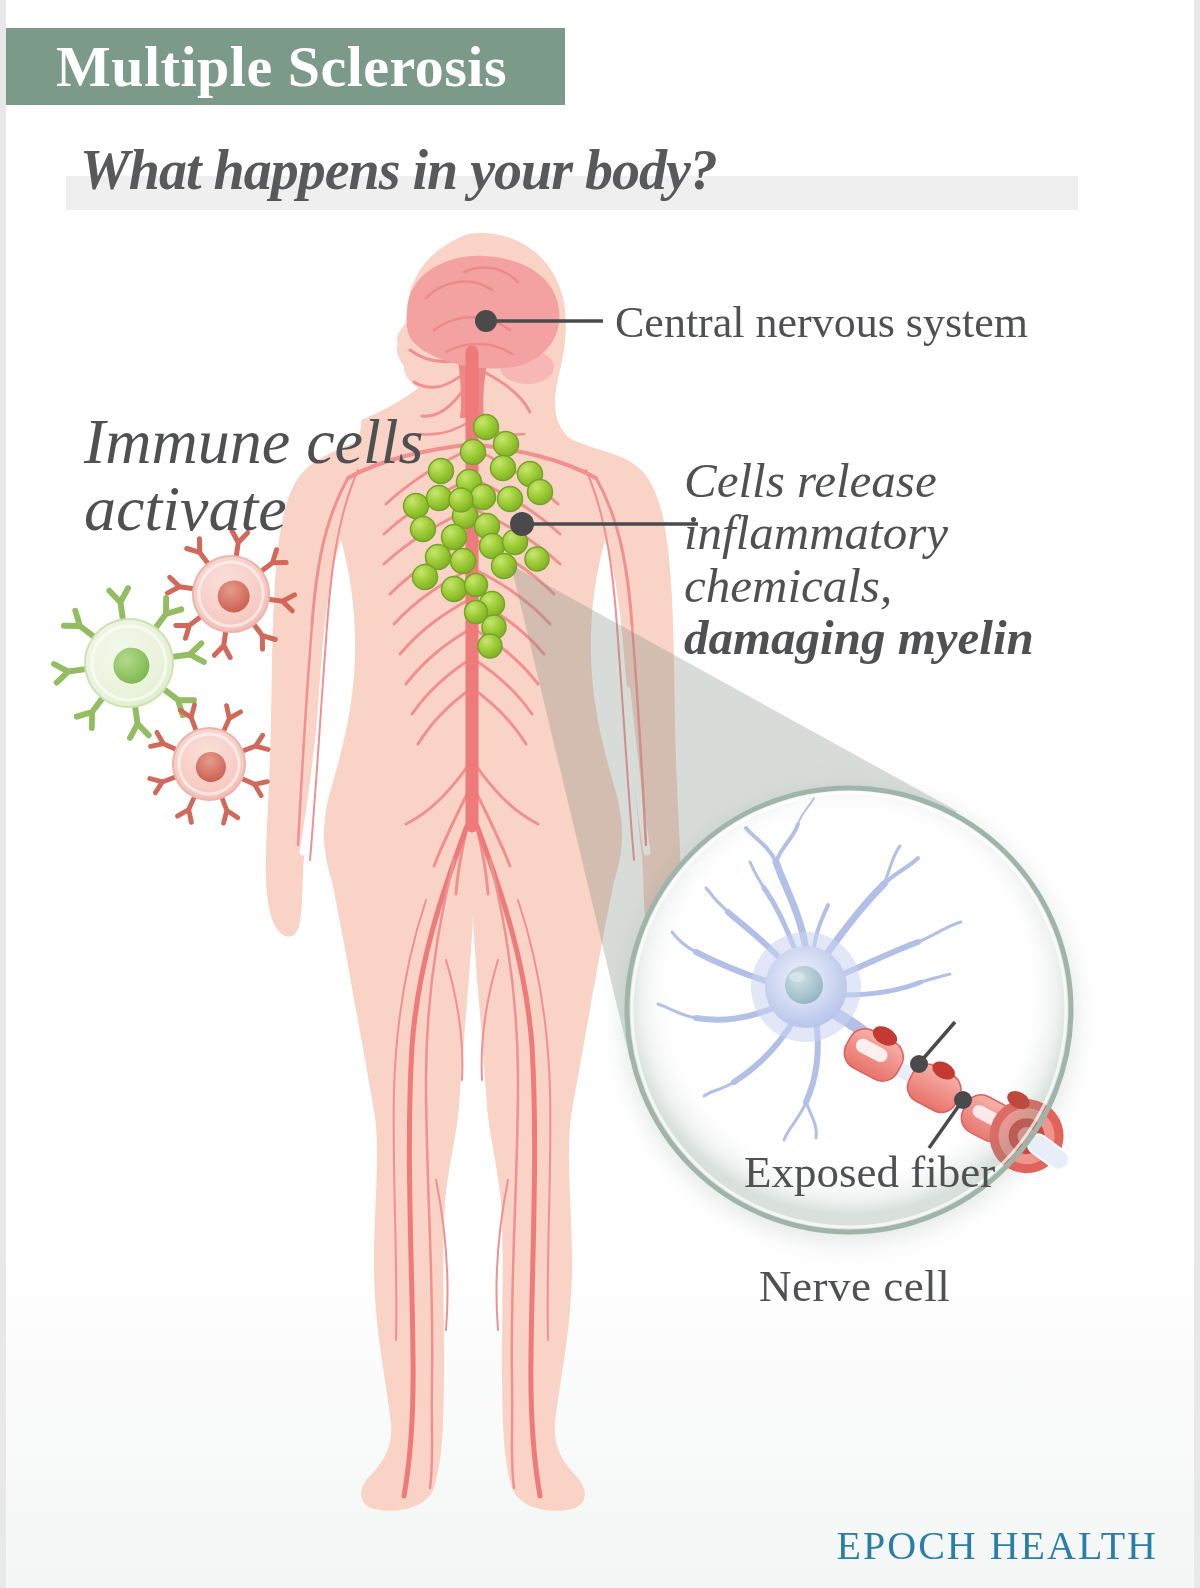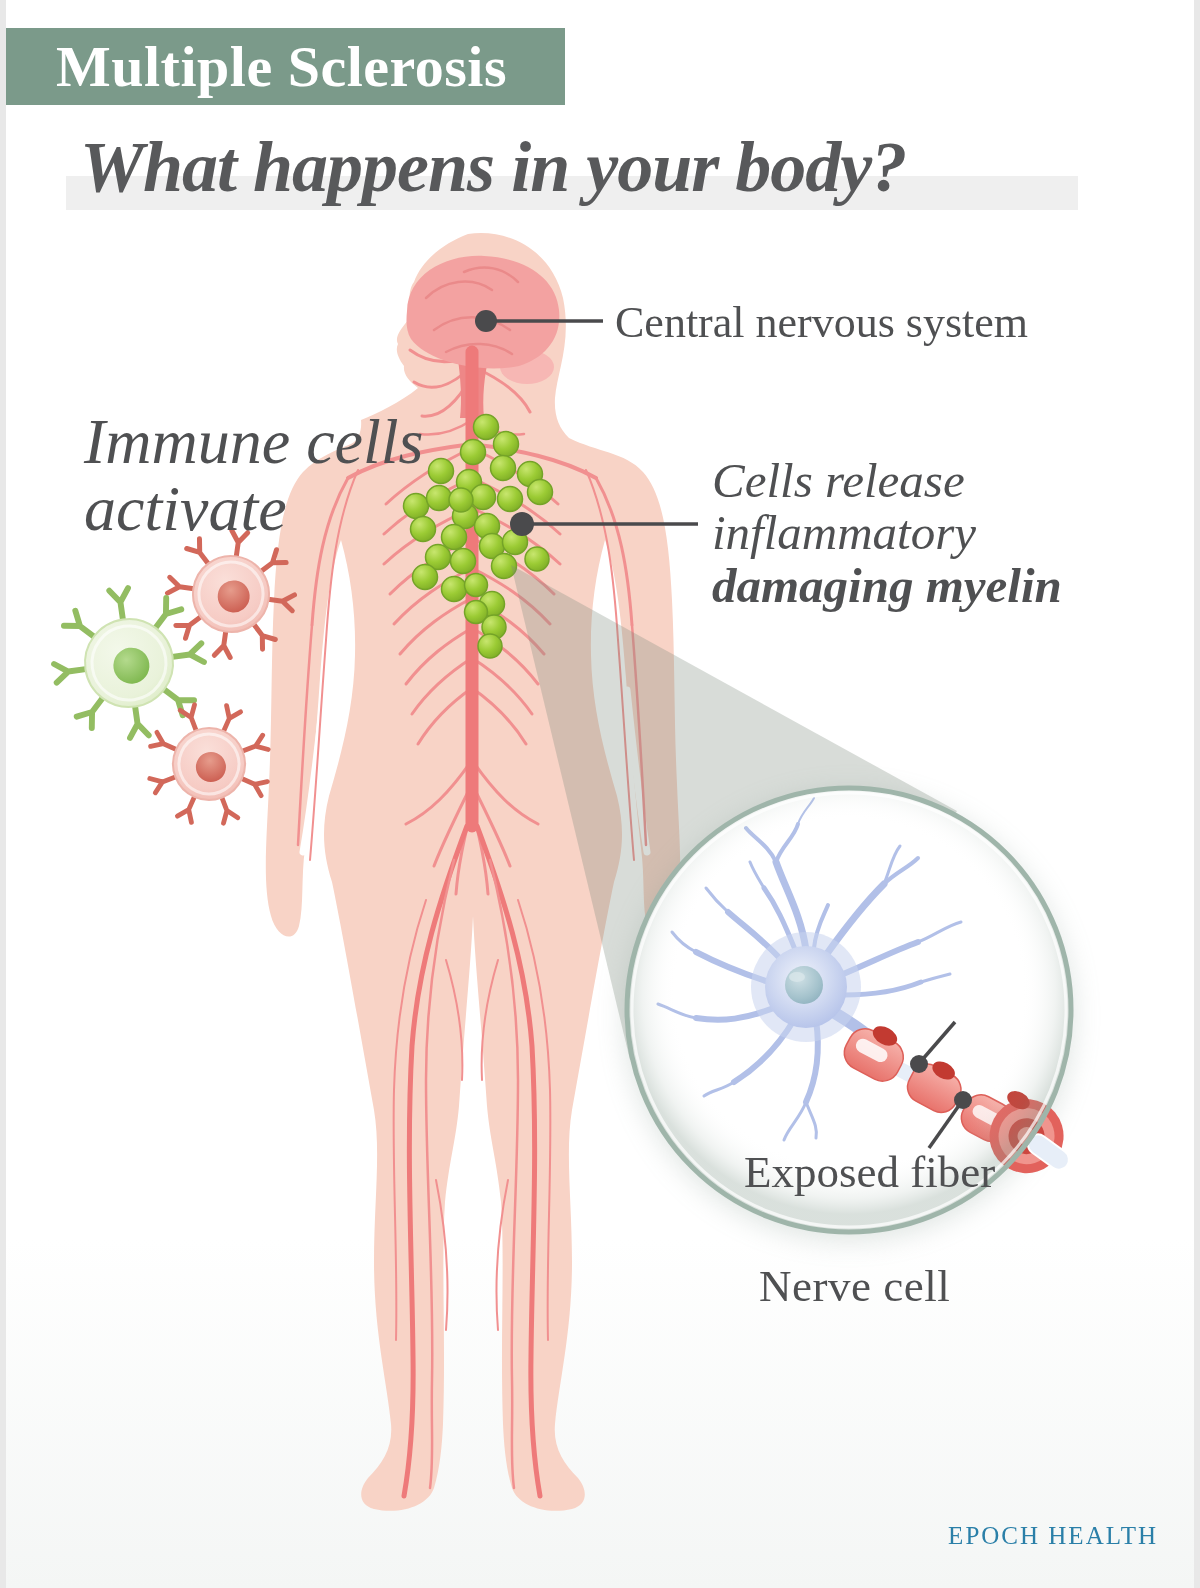--- a/index.html
+++ b/index.html
@@ -14,31 +14,31 @@
     position:relative; width:1188px; height:1588px; margin:0 auto; overflow:hidden;
     background:linear-gradient(180deg,#ffffff 0%,#ffffff 78%,#f4f6f5 100%);
     font-family:Liberation Serif, serif;
   }
   .poster svg{position:absolute; inset:0; z-index:0;}
   .title-bar{position:absolute; left:60px; top:176px; width:1012px; height:34px;
     background:var(--highlight-bar); z-index:1;}
   .badge{position:absolute; left:0; top:28px; height:77px; line-height:77px;
     padding:0 58px 0 50px; background:var(--header-green); color:#ffffff;
     font-size:58px; font-weight:bold; z-index:2; letter-spacing:.5px;}
-  .title{position:absolute; left:74px; top:126px; margin:0; color:var(--title-gray);
-    font-size:72px; font-style:italic; font-weight:bold; z-index:2; letter-spacing:-1px;}
+  .title{position:absolute; left:74px; top:138px; margin:0; color:var(--title-gray);
+    font-size:56px; font-style:italic; font-weight:bold; z-index:2; letter-spacing:-1px;}
   .lbl{position:absolute; color:var(--label-gray); z-index:2; white-space:nowrap;}
   .cns{left:609px; top:297px; font-size:44px;}
   .immune{left:78px; top:408px; font-size:64px; font-style:italic; line-height:1.05; font-weight:500;}
-  .release{left:706px; top:455px; font-size:49px; font-style:italic; line-height:1.07;}
+  .release{left:678px; top:455px; font-size:49px; font-style:italic; line-height:1.07;}
   .release .bold{font-weight:bold;}
   .damaged{left:922px; top:934px; font-size:41px; line-height:1.1;}
   .exposed{left:738px; top:1146px; font-size:45px;}
   .nervecell{left:753px; top:1260px; font-size:45px; letter-spacing:.5px;}
-  .brand{position:absolute; right:36px; top:1522px; font-size:25px; letter-spacing:2px;
+  .brand{position:absolute; right:36px; top:1522px; font-size:40px; letter-spacing:2px;
     color:var(--brand-blue); z-index:2;}
   
   .f-skin{fill:var(--skin);}
   .s-nerve{stroke:var(--nerve); fill:none; stroke-linecap:round;}
   .s-spine{stroke:var(--spine); fill:none; stroke-linecap:round;}
   .s-brainline{stroke:#ea8a8a; fill:none; stroke-width:2.5; stroke-linecap:round;}
   .f-brain{fill:var(--brain);}
   .dotg{fill:url(#gGreen); stroke:#74a328; stroke-width:1.5;}
   .s-call{stroke:var(--callout); stroke-width:3.5; fill:none;}
   .f-call{fill:var(--callout);}
@@ -368,20 +368,21 @@
   <div class="lbl cns">Central nervous system</div>
 
   <div class="lbl immune">
     <div>Immune cells</div>
     <div>activate</div>
   </div>
 
   <div class="lbl release">
     <div>Cells release</div>
     <div>inflammatory</div>
+    <div>chemicals,</div>
     <div class="bold">damaging myelin</div>
   </div>
 
 
   <div class="lbl exposed">Exposed fiber</div>
 
   <div class="lbl nervecell">Nerve cell</div>
 
   <div class="brand">EPOCH HEALTH</div>
 </div>

